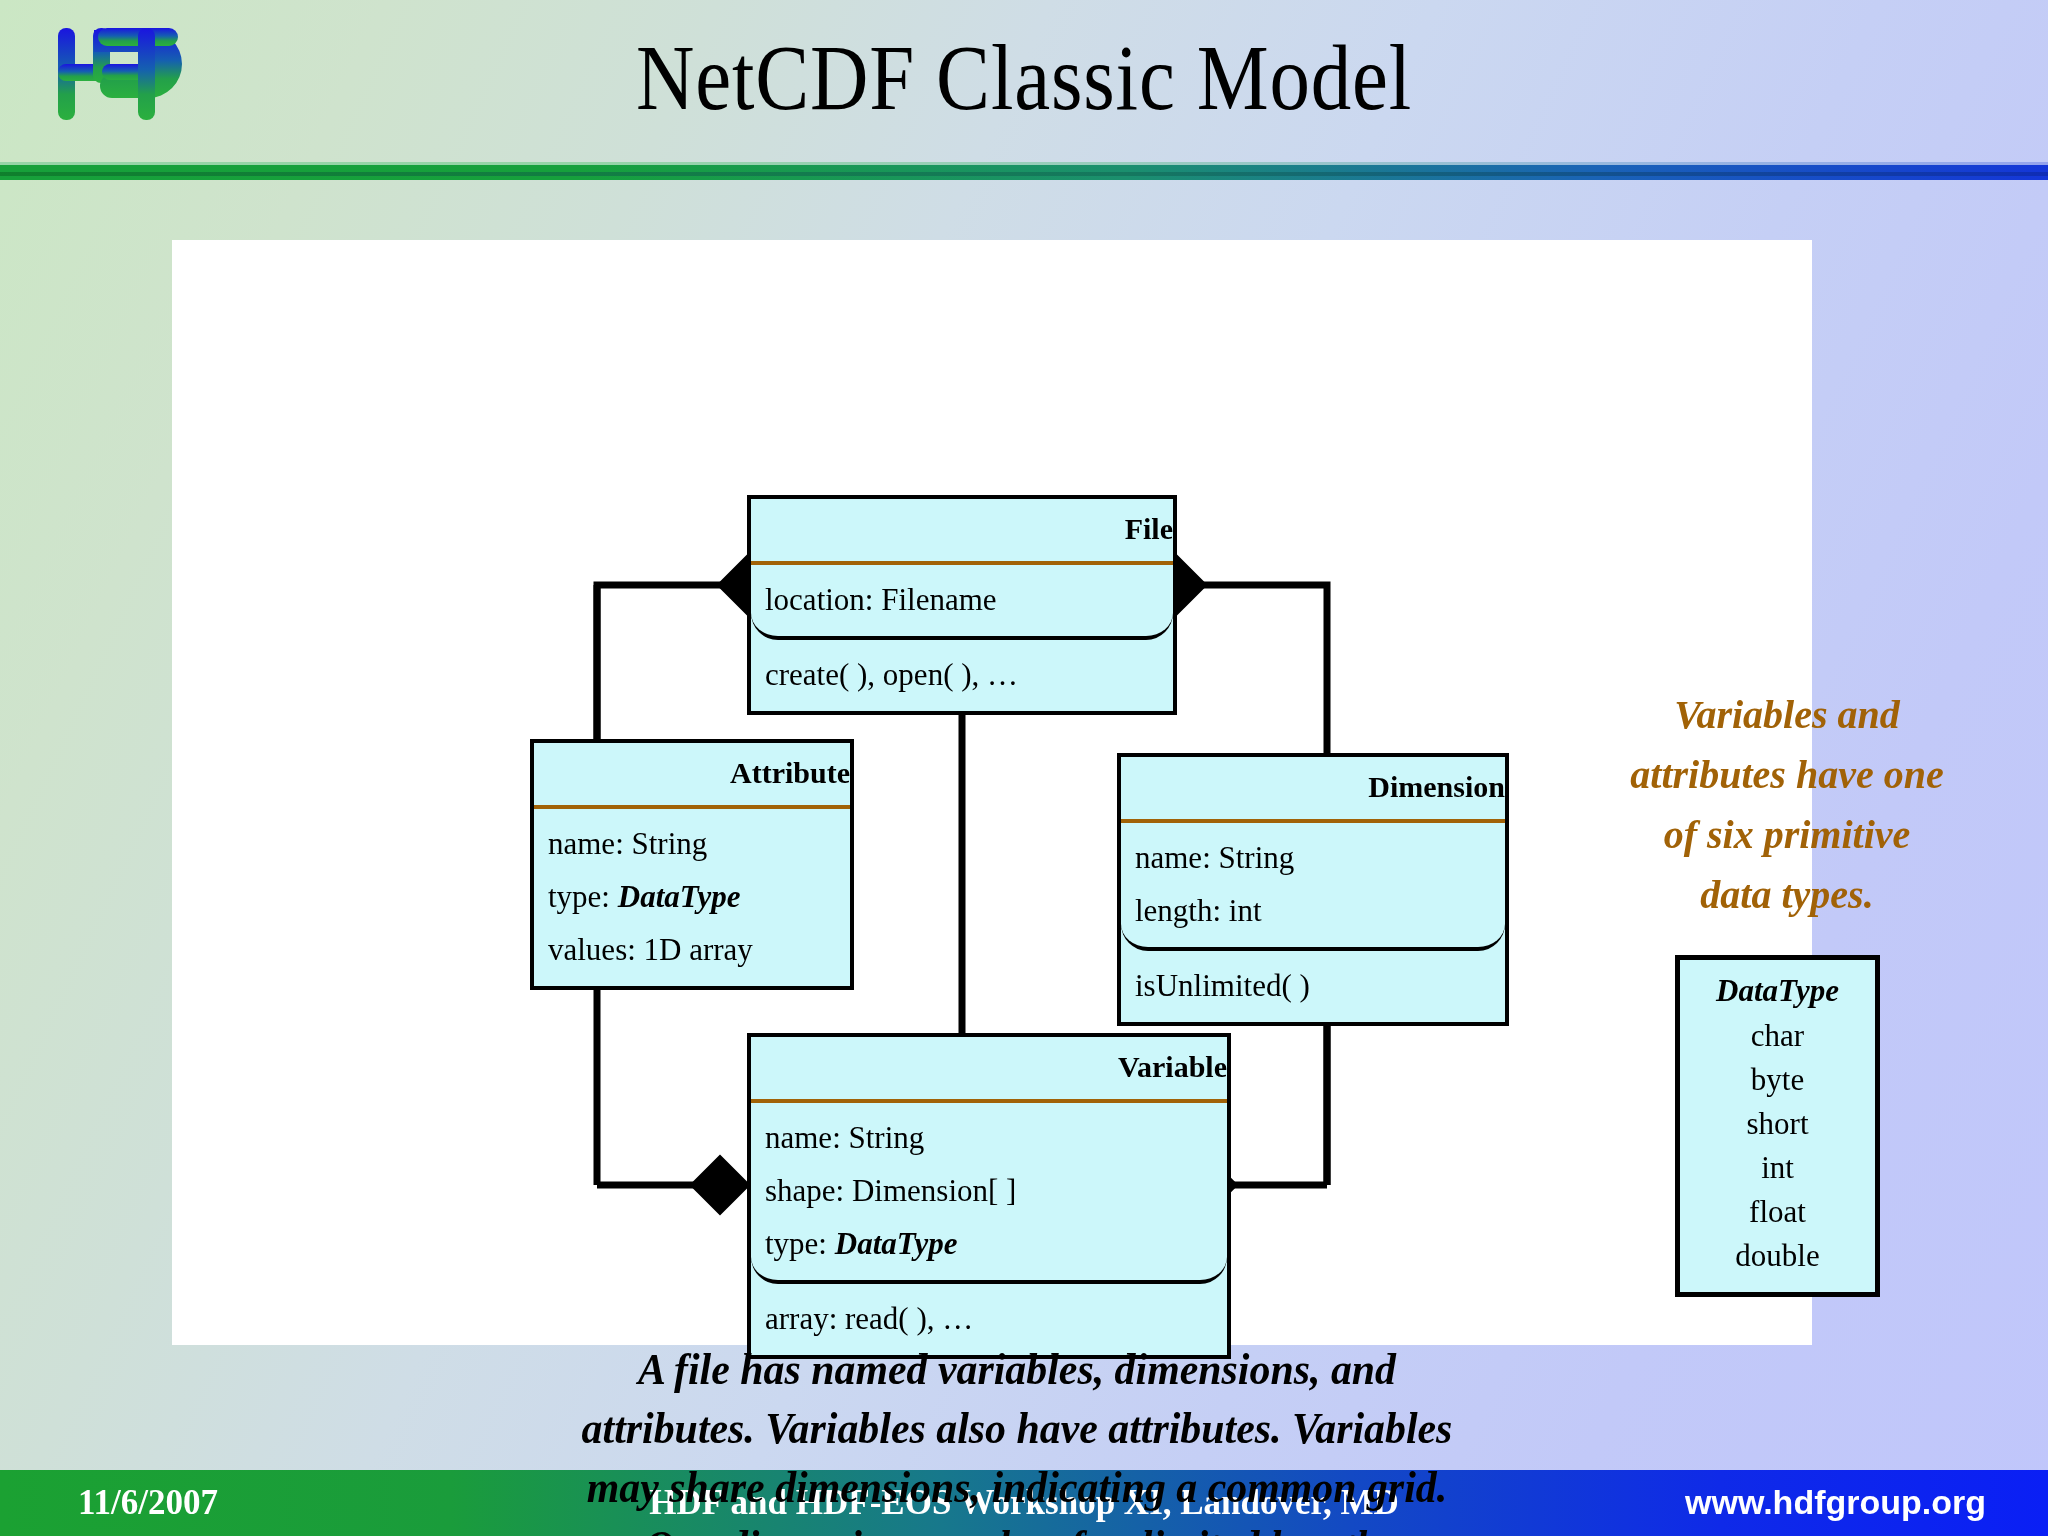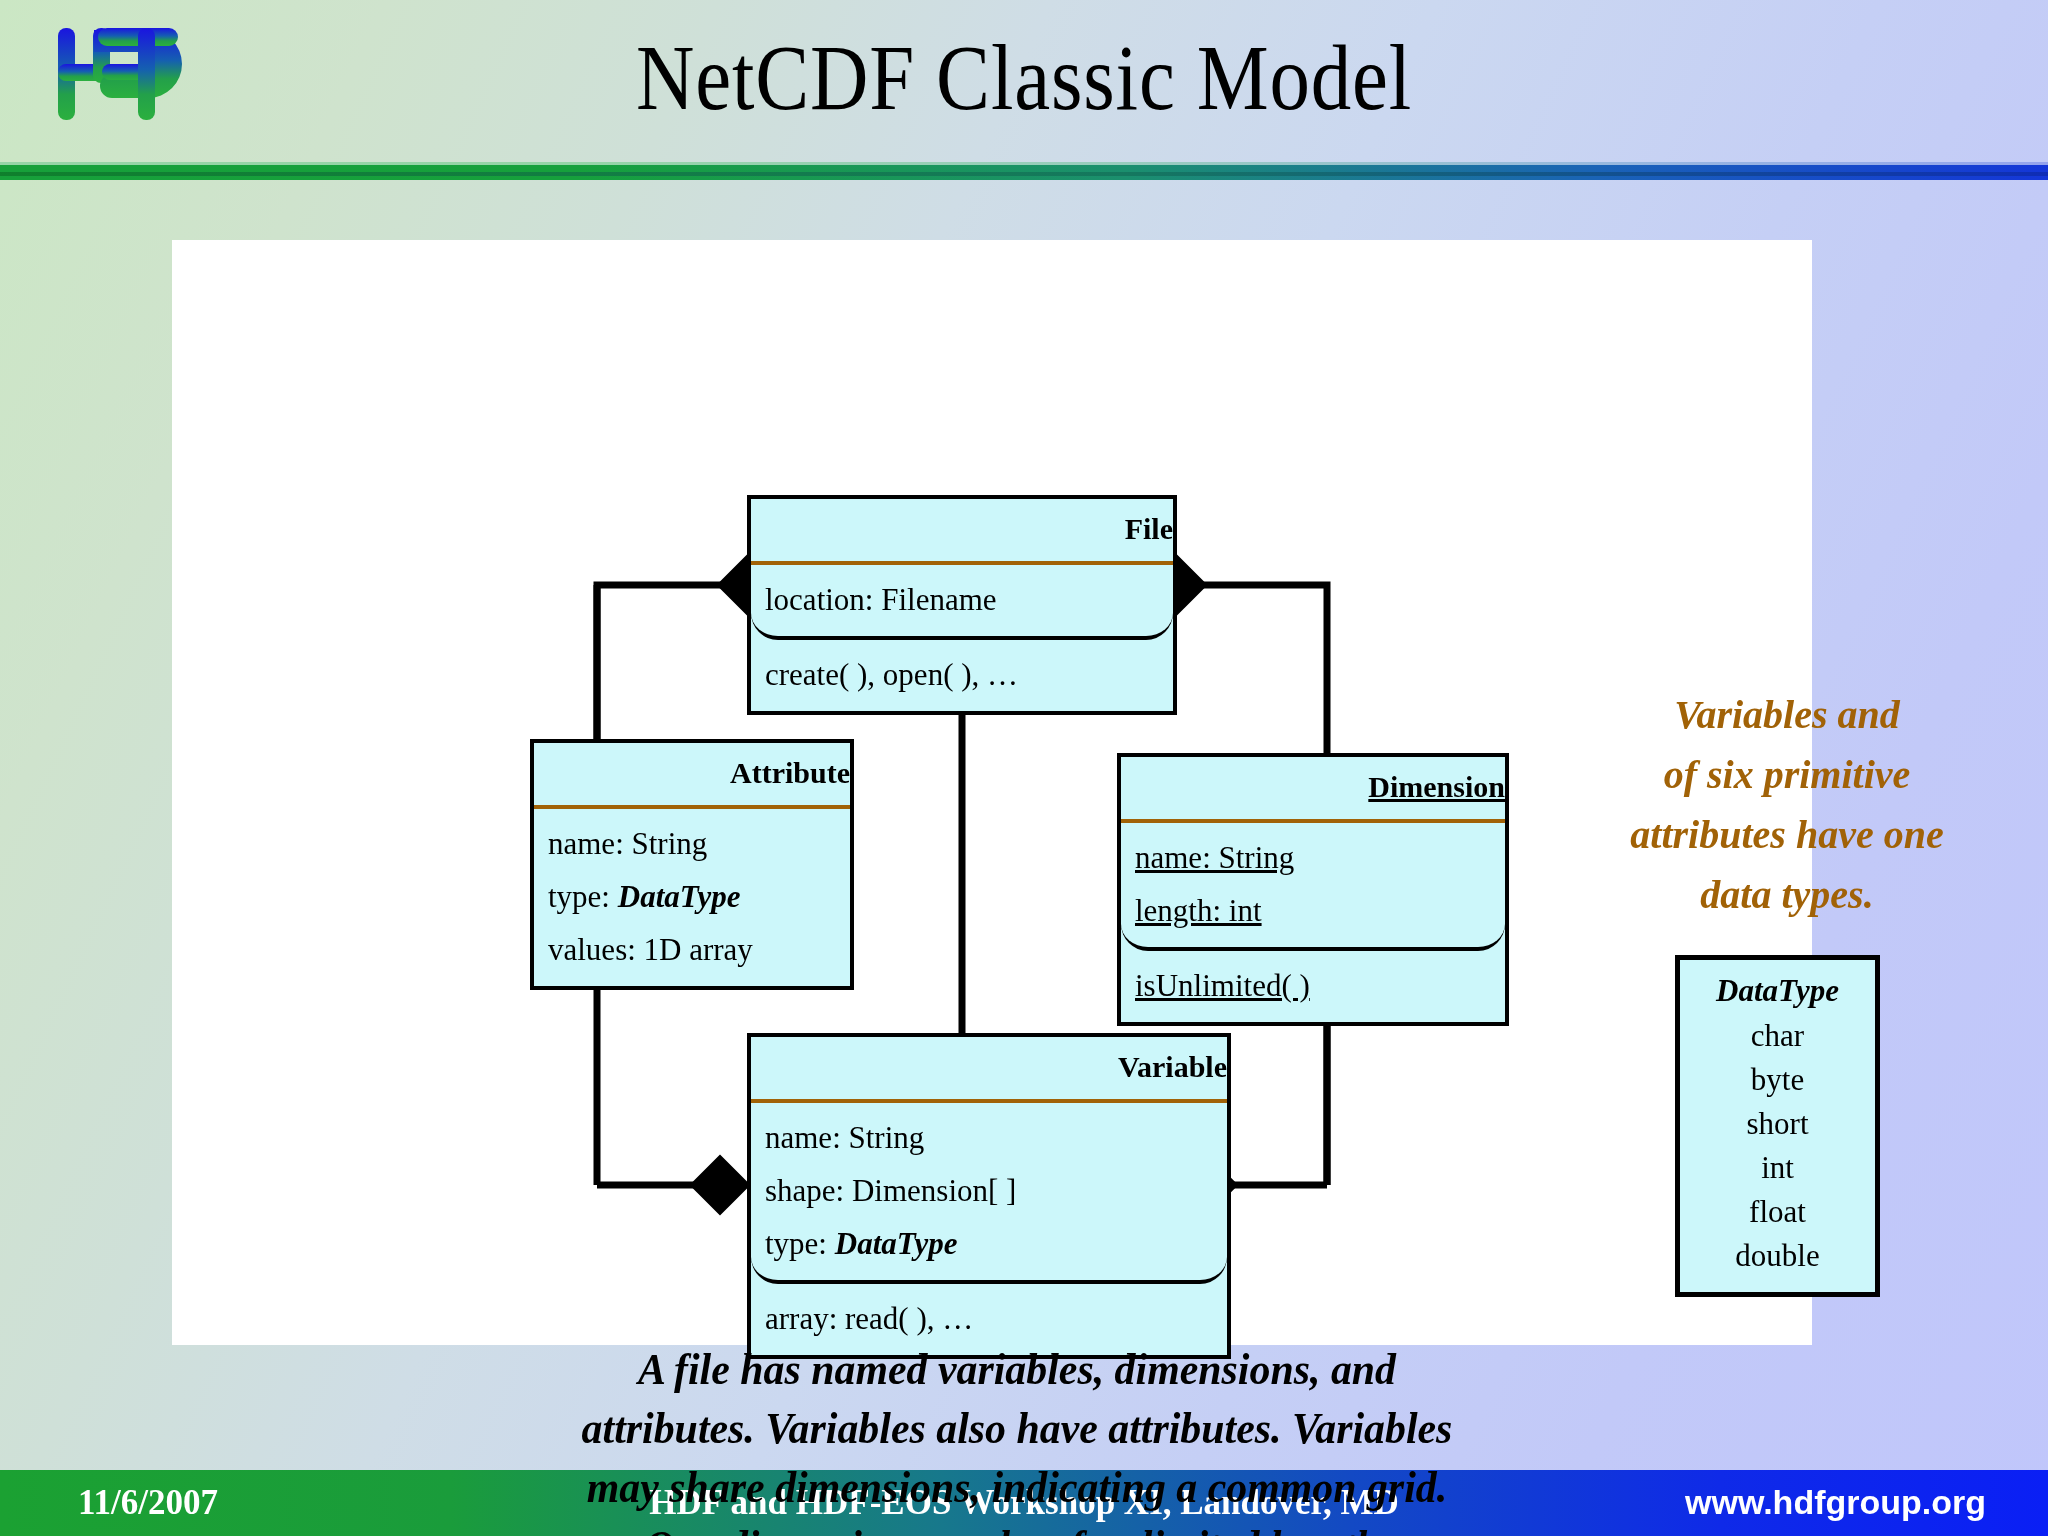--- a/index.html
+++ b/index.html
@@ -91,21 +91,21 @@
     font-size:31px;
     line-height:53px;
     white-space:nowrap;
     color:#000;
   }
   .row .dt{font-weight:bold;font-style:italic;}
 
   
   #box-file      {left:575px;top:255px;width:430px;}
   #box-attribute {left:328px;top:499px;width:324px;margin-left:30px;}
-  #box-dimension {left:945px;top:513px;width:392px;text-decoration:underline;}
+  #box-dimension {left:945px;top:513px;width:392px;}
   #box-variable  {left:575px;top:793px;width:484px;}
 
   
   #datatype{
     position:absolute;left:1503px;top:715px;width:205px;
     background:#ccf7fa;border:5px solid #000;box-sizing:border-box;
     text-align:center;padding:8px 0 14px 0;z-index:5;
   }
   #datatype .dtitle{
     font-weight:bold;font-style:italic;font-size:31px;line-height:46px;
@@ -257,22 +257,22 @@
         <div class="row">shape: Dimension[ ]</div>
         <div class="row"><span>type:  </span><span class="dt">DataType</span></div>
       </div>
       <div class="sect">
         <div class="row">array: read( ), …</div>
       </div>
     </div>
 
     <div id="note-right">
       <div>Variables and</div>
+      <div>attributes have one</div>
       <div>of six primitive</div>
-      <div>attributes have one</div>
       <div>data types.</div>
     </div>
 
     <div id="datatype">
       <div class="dtitle">DataType</div>
       <div class="dval">char</div>
       <div class="dval">byte</div>
       <div class="dval">short</div>
       <div class="dval">int</div>
       <div class="dval">float</div>

